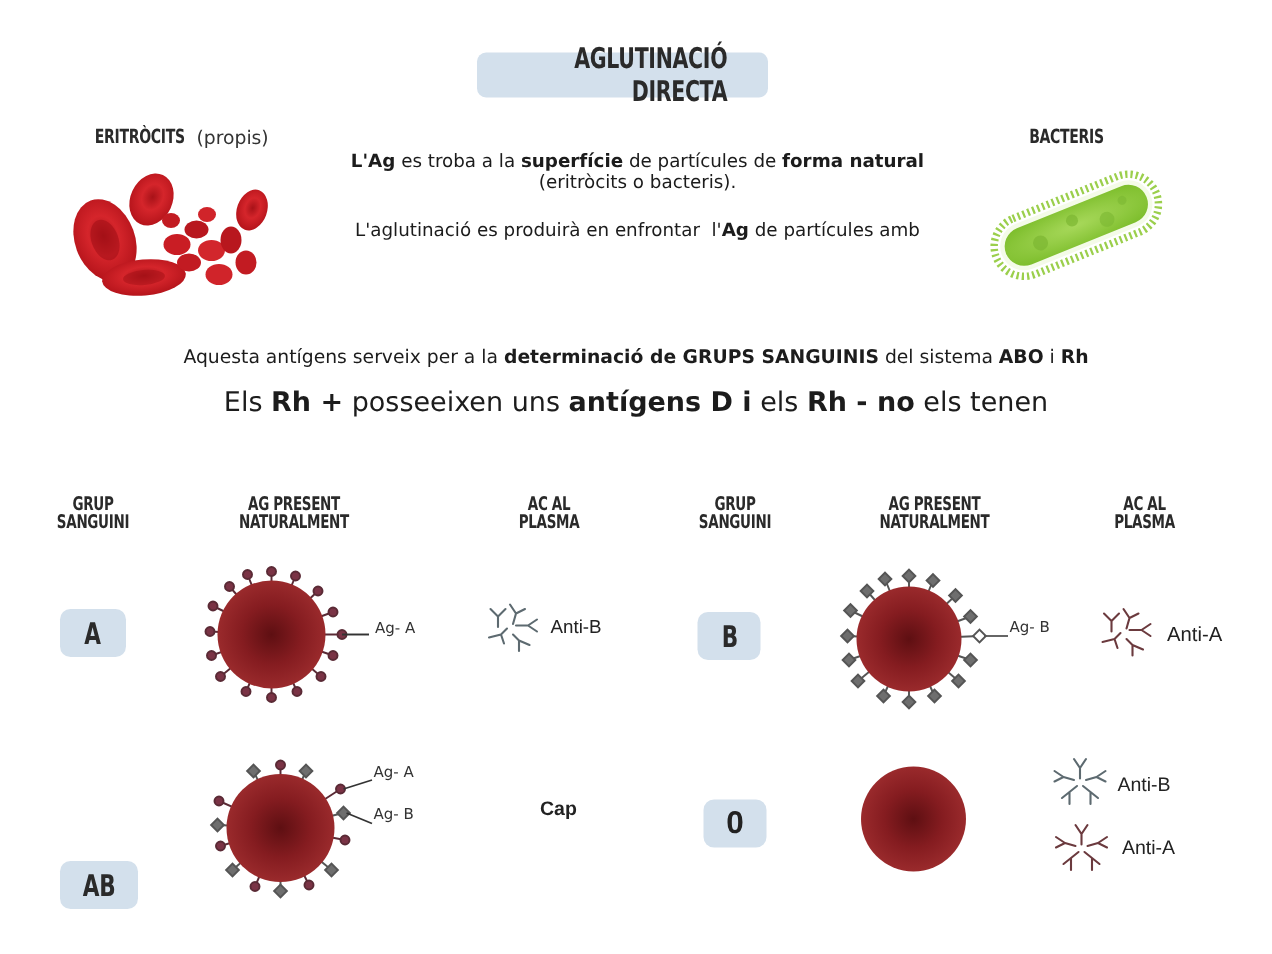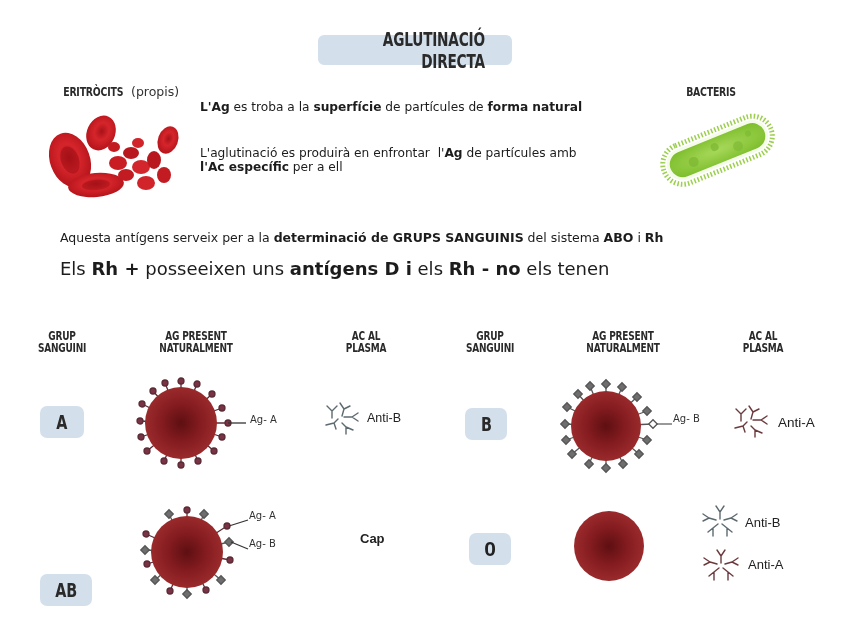--- a/index.html
+++ b/index.html
@@ -5,21 +5,21 @@
   html, body { margin:0; padding:0; }
   body { width:848px; height:636px; background:#ffffff; position:relative; overflow:hidden;
          font-family:"DejaVu Sans", sans-serif; color:#1c1c1c; }
   .abs { position:absolute; }
   .hand { font-family:"DejaVu Sans", sans-serif; font-weight:bold; letter-spacing:-0.3px;
           transform:scaleX(0.72); transform-origin:center; color:#2a2a2a; text-transform:uppercase; }
   .title-pill { left:318px; top:35px; width:194px; height:30px; background:#d3e0ec; border-radius:6px;
                 display:flex; align-items:center; justify-content:center;text-align:right; }
   .title-pill span { font-size:19px; }
   .lbl { font-size:13px; }
-  .body-txt { font-size:12.2px; line-height:14px; color:#1c1c1c; }
+  .body-txt { font-size:12.2px; text-align:center; line-height:14px; color:#1c1c1c; }
   .body-txt b { font-weight:bold; }
   .col-h { text-align:center; font-size:12.5px; line-height:12px; width:110px; }
   .col-h span { display:block; }
   .badge { background:#d3e0ec; border-radius:7px; display:flex; align-items:center; justify-content:center;
            height:32px; }
   .badge span { font-size:20px; }
   .ag-label { font-size:10px; color:#333; font-family:"DejaVu Sans", sans-serif; }
   .anti-label { font-size:12.5px; color:#222; font-family:"Liberation Sans", sans-serif; }
   .cap { font-size:13px; font-weight:bold; color:#222; font-family:"Liberation Sans", sans-serif; }
   svg { position:absolute; overflow:visible; }
@@ -70,27 +70,25 @@
     <ellipse cx="118" cy="70" rx="7" ry="8" fill="#c21b22"></ellipse>
     <ellipse cx="92" cy="38" rx="6" ry="5" fill="#d0242a"></ellipse>
     <ellipse cx="68" cy="42" rx="6" ry="5" fill="#c21b22"></ellipse>
   </g>
 </svg>
 
 <div class="abs body-txt" style="left:200px;top:100px;width:450px;">
   <div>
     <b>L'Ag</b><span> es troba a la </span><b>superfície</b><span> de partícules de </span><b>forma natural</b>
   </div>
+  <div>(eritròcits o bacteris).</div>
 </div>
 <div class="abs body-txt" style="left:200px;top:146px;width:450px;">
   <div>
     <span style="white-space:pre">L'aglutinació es produirà en enfrontar  l'</span><b>Ag</b><span> de partícules amb</span>
-  </div>
-  <div>
-    <b>l'Ac específic</b><span> per a ell</span>
   </div>
 </div>
 
 <div class="abs hand lbl" style="left:676px;top:84px;width:70px;text-align:center;">BACTERIS</div>
 <svg class="abs" style="left:656px;top:108px;" width="125" height="80">
   <g transform="rotate(-22 62 42)">
     <rect x="4" y="22" width="115" height="40" rx="20" fill="none" stroke="#9bcf4c" stroke-width="5" stroke-dasharray="1.5 2"></rect>
     <rect x="8" y="26" width="107" height="32" rx="16" fill="#f4fbe8"></rect>
     <rect x="11" y="29" width="101" height="26" rx="13" fill="url(#bactGrad)"></rect>
     <circle cx="35" cy="44" r="5" fill="#7cb732" opacity="0.7"></circle>

